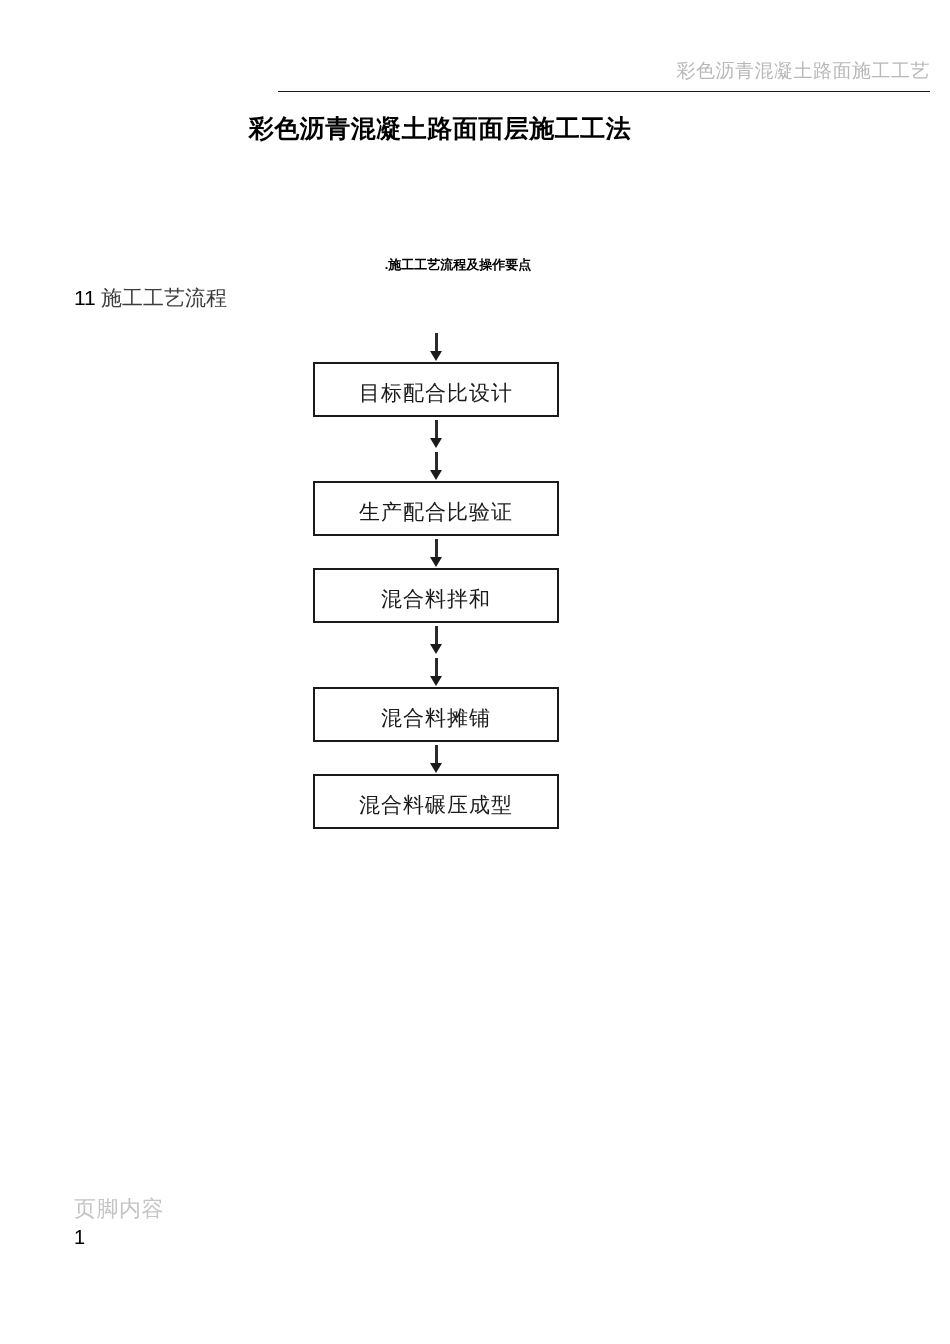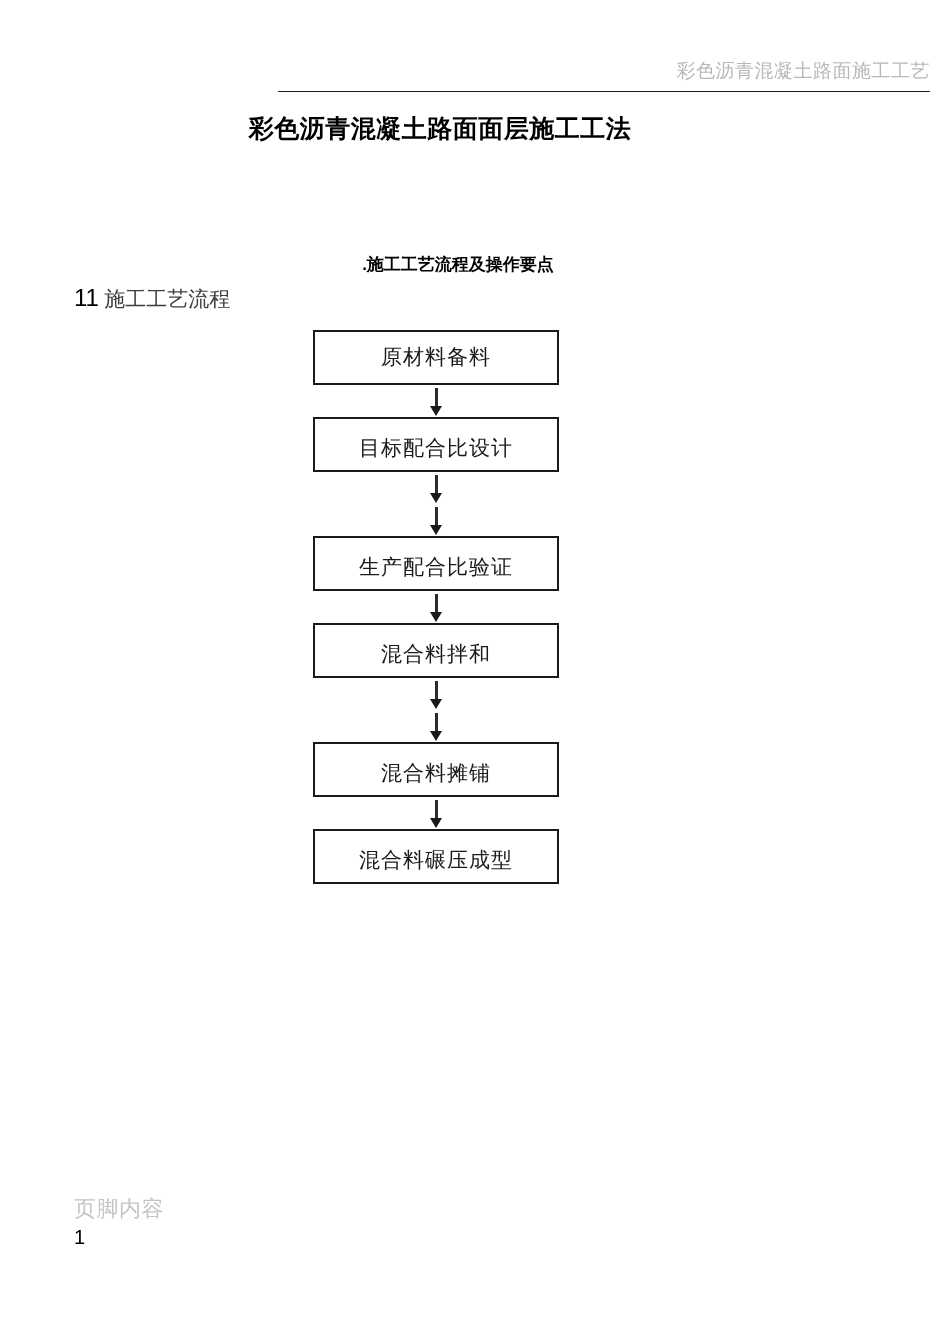--- a/index.html
+++ b/index.html
@@ -62,34 +62,34 @@
     left: 74px;
     top: 283px;
     width: 172px;
     font-family: "Liberation Serif", serif;
     font-size: 21px;
     line-height: 30px;
     color: #3d3d3d;
   }
   .section-label .num {
     font-family: "Liberation Sans", sans-serif;
-    font-size: 24px;
+    font-size: 21px;
     color: #000000;
   }
 
   
   .flow-heading {
     position: absolute;
     left: 345px;
     top: 255px;
     width: 226px;
     text-align: center;
     font-family: "Liberation Sans", sans-serif;
     font-weight: bold;
-    font-size: 17px;
+    font-size: 13px;
     line-height: 19px;
     color: #000000;
   }
 
   
   .flowchart {
     position: absolute;
     left: 313px;
     top: 330px;
     width: 248px;
@@ -178,23 +178,20 @@
 
 <div class="section-label">
   <span class="num">11</span>
   <span>施工工艺流程</span>
 </div>
 
 <div class="flow-heading">.施工工艺流程及操作要点</div>
 
 <div class="flowchart">
 
-  <div class="flow-node v-center">
-    <div class="flow-node-label">原材料备料</div>
-  </div>
   <div class="flow-connector">
     <div class="stem"></div>
     <div class="head"></div>
   </div>
 
   <div class="flow-node v-low">
     <div class="flow-node-label">目标配合比设计</div>
   </div>
   <div class="flow-connector">
     <div class="stem"></div>

